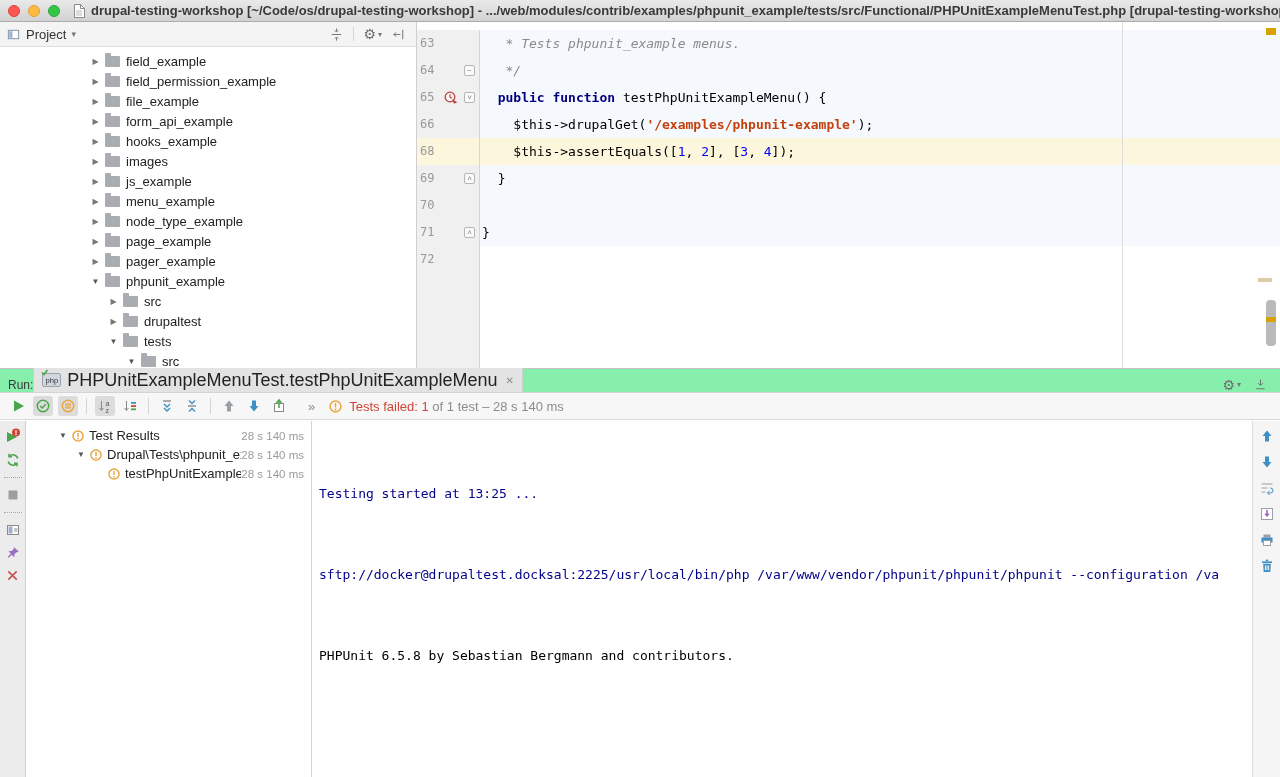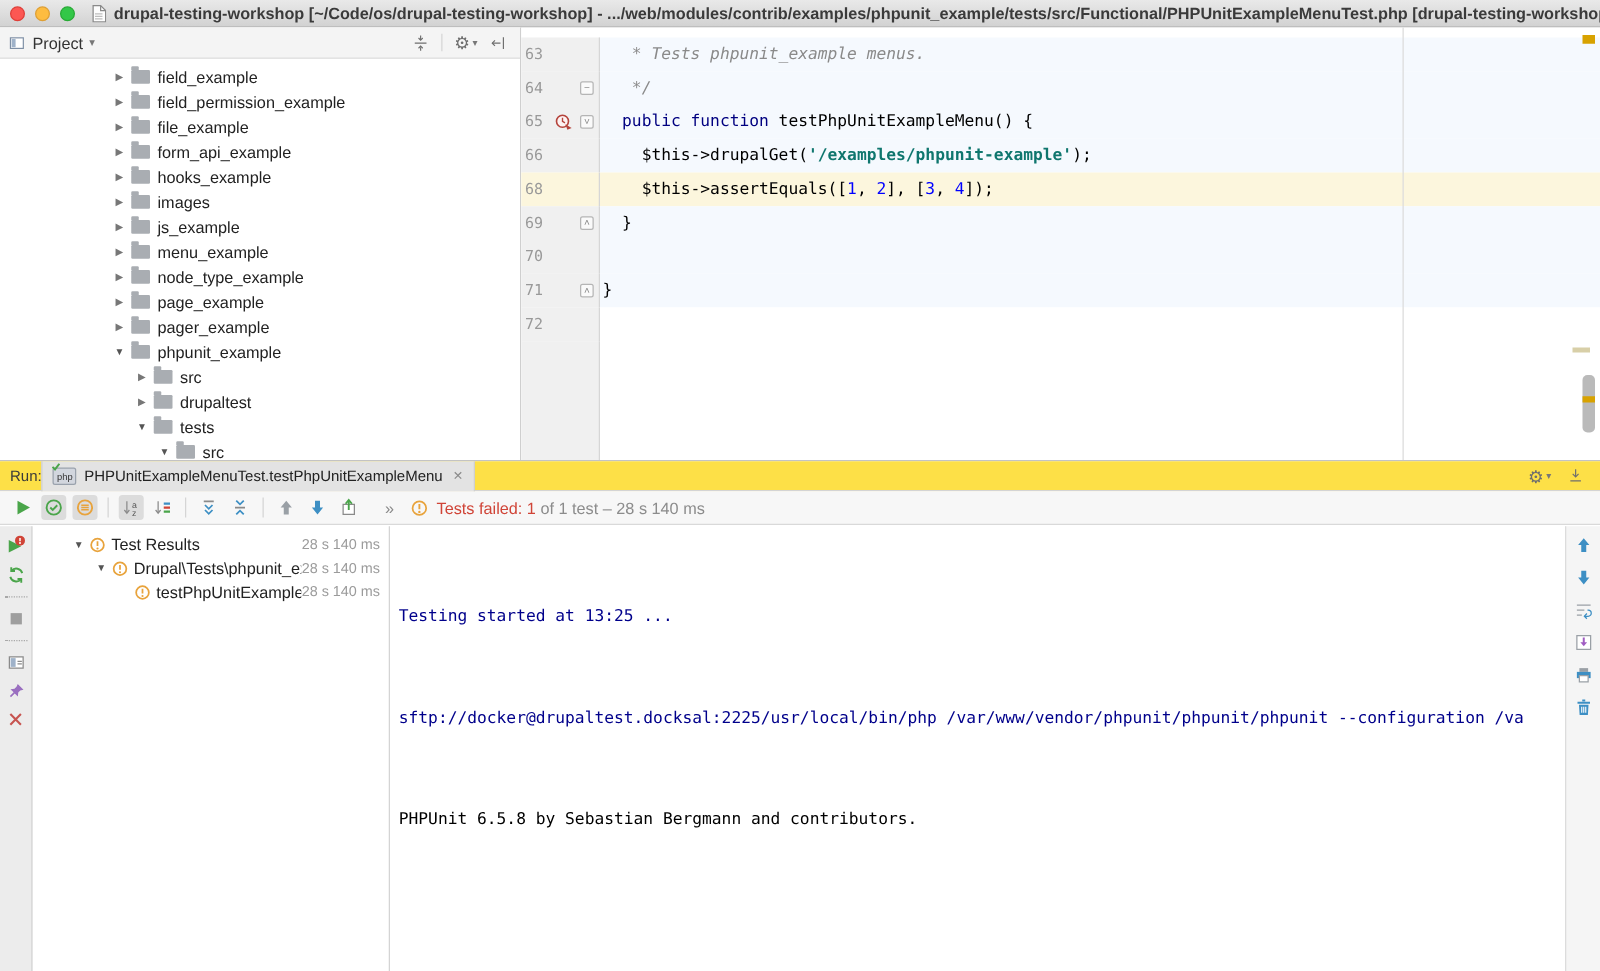--- a/index.html
+++ b/index.html
@@ -38,37 +38,37 @@
 .ecode{flex:1;background:#f5f9fe;white-space:pre;font-family:"DejaVu Sans Mono",monospace;font-size:13px;line-height:27px;padding-left:2px}
 .erow.plainrow .ecode{background:#fff}
 .erow.cur .egut,.erow.cur .ecode{background:#fcf6dd}
 .efill{display:flex;flex:1}
 .efill .egut{height:100%}
 .efill .ecode{background:#fff}
 .lnum{position:absolute;left:3px;top:0;line-height:27px;font-family:"DejaVu Sans Mono",monospace;font-size:12px;color:#999}
 .gicon{position:absolute;left:26px;top:6px}
 .gfold{position:absolute;left:47px;top:8px;width:11px;height:11px;border:1px solid #b5b5b5;background:#fafafa;border-radius:2px;color:#888;font-size:8px;line-height:9px;text-align:center}
 .sg-c{color:#8a8a8a;font-style:italic}
-.sg-k{color:#000080;font-weight:normal}
-.sg-s{color:#0f766e;font-weight:bold}
+.sg-k{color:#000080;font-weight:bold}
+.sg-s{color:#c2410c;font-weight:bold}
 .sg-n{color:#0000ff}
 .sg-p{color:#000}
 .sg-d{color:#000;text-decoration:line-through;background:#f5e9b8;padding:4px 2px}
 .marginline{position:absolute;left:705px;top:0;bottom:0;width:1px;background:#dcdcdc}
 .stripe-gold{position:absolute;right:4px;top:6px;width:10px;height:7px;background:#d8a200}
 .sthumb{position:absolute;right:4px;top:278px;width:10px;height:46px;background:#aeaeae;border-radius:4px;opacity:.85}
 .sthumb-gold{position:absolute;right:4px;top:295px;width:10px;height:5px;background:#d8a200}
 .tick-beige{position:absolute;right:8px;top:256px;width:14px;height:4px;background:#d8cfa8}
 
 
 #runpanel{position:absolute;left:0;top:368px;right:0;bottom:0;border-top:1px solid #c3c3c3;background:#fff}
-.rtabs{height:24px;background:#fde047;border-bottom:1px solid #d4d4d4;display:flex;align-items:center;font-size:12px;color:#333}
+.rtabs{height:24px;background:#86efac;border-bottom:1px solid #d4d4d4;display:flex;align-items:flex-end;font-size:12px;color:#333}
 .runlabel{margin-left:8px;color:#3a3a3a}
 .rtab{height:24px;display:flex;align-items:center;gap:6px;padding:0 8px;background:#e3e3e3;border-left:1px solid #cfcfcf;border-right:1px solid #cfcfcf}
-.rtab .tlab{font-size:12px;color:#222}
+.rtab .tlab{font-size:18px;color:#222}
 .rtab .tclose{color:#8c8c8c;font-size:10px;margin-left:2px}
 .phpico{position:relative;width:19px;height:14px;background:#d2d6de;border:1px solid #9aa2ad;border-radius:2px;font-size:7.5px;color:#333;display:flex;align-items:flex-end;justify-content:center;line-height:8px;padding-bottom:1px}
 .phpico svg{position:absolute;top:-5px;left:-2px}
 .rtabs-right{margin-left:auto;display:flex;align-items:center;gap:12px;margin-right:12px}
 .gearwrap{display:flex;align-items:center;color:#6e6e6e}
 .gearwrap .g{font-size:14px;line-height:14px}
 .gearwrap .c{font-size:8px;margin-left:2px;color:#777}
 
 .rtoolbar{height:27px;background:#f7f7f7;border-bottom:1px solid #d9d9d9;display:flex;align-items:center;gap:5px;padding-left:8px}
 .tbtn{width:20px;height:20px;display:flex;align-items:center;justify-content:center;border-radius:3px;flex:0 0 auto}

